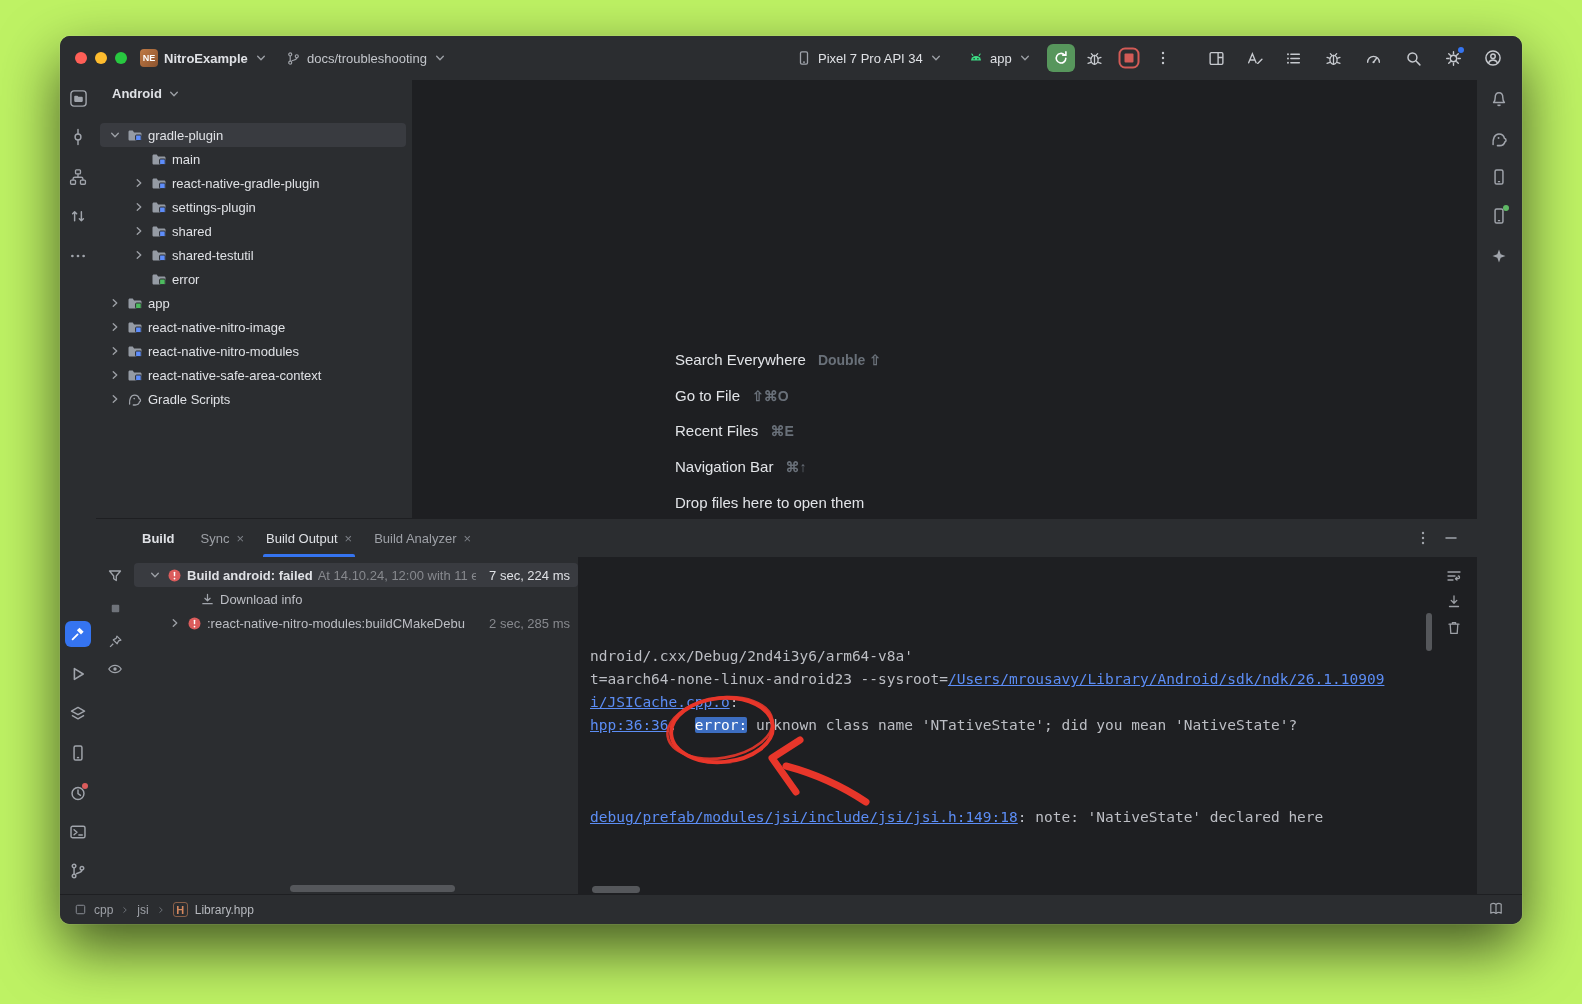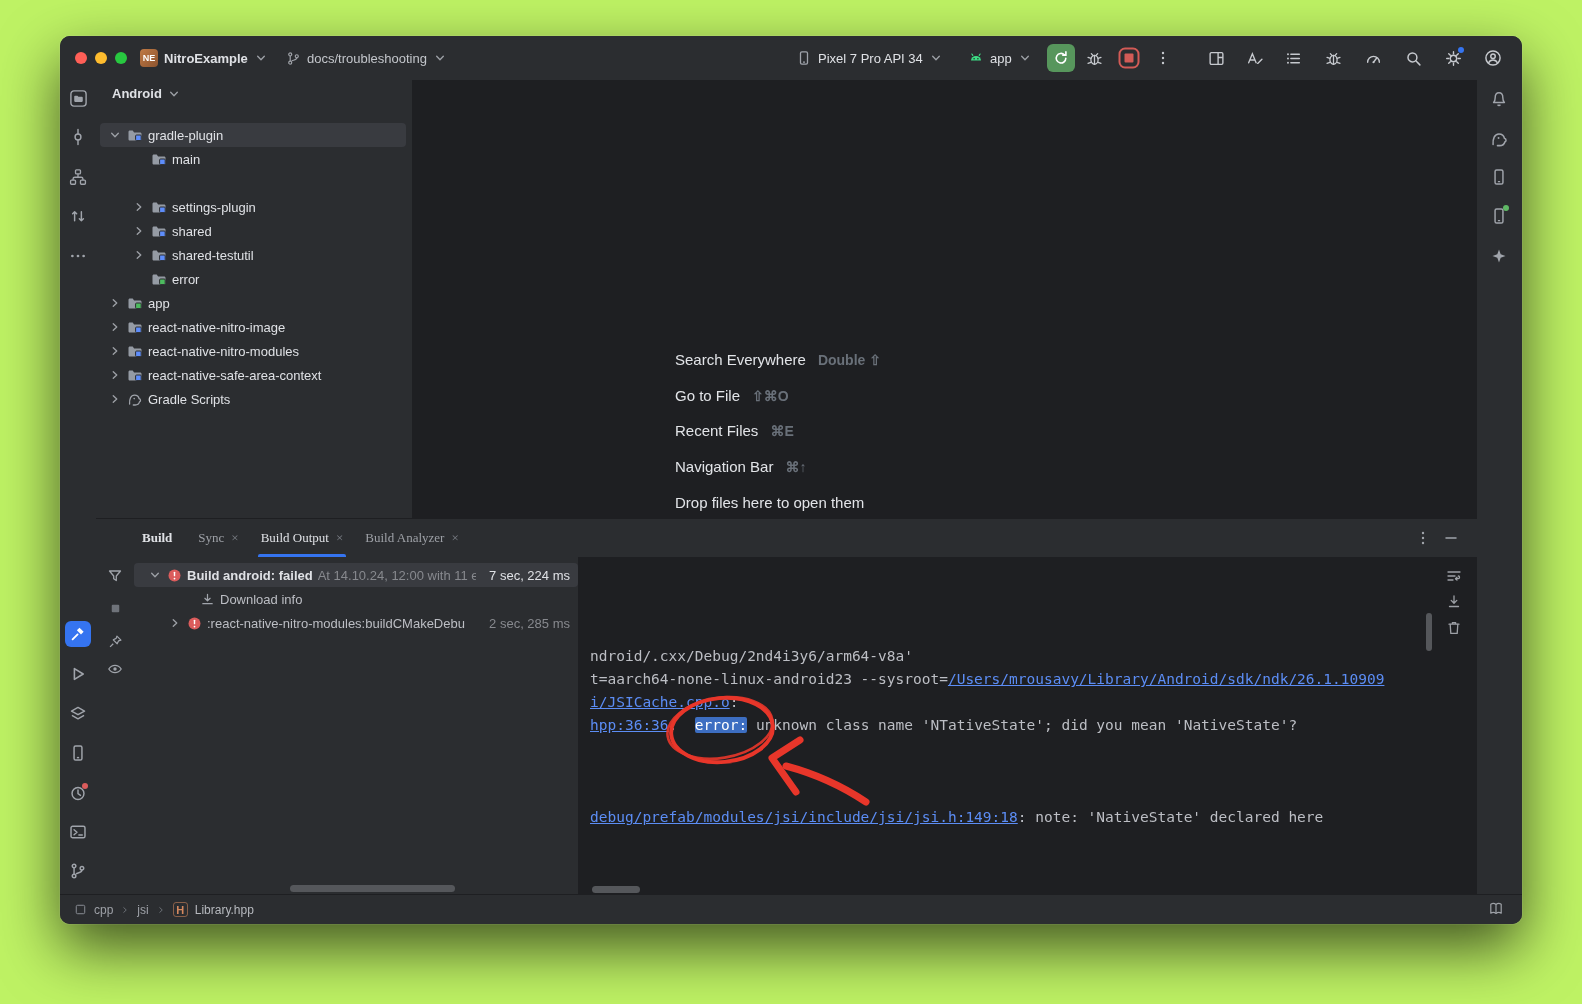--- a/index.html
+++ b/index.html
@@ -33,21 +33,21 @@
   .prow.sel{background:#393b40;border-radius:4px;left:4px;padding-left:8px;}
   .spacer16{width:14px;height:14px;flex:0 0 auto;}
   .chev{color:#9da0a6;flex:0 0 auto;}
   
   .editor{position:absolute;left:352px;top:44px;width:1065px;height:438px;background:#1e1f22;}
   .shrow{position:absolute;left:263px;height:24px;display:flex;align-items:baseline;gap:12px;}
   .shlabel{color:#e2e4e8;font-size:15px;font-weight:500;}
   .shkeys{color:#697079;font-size:14px;font-weight:600;}
   
   .buildpanel{position:absolute;left:36px;top:482px;width:1381px;height:377px;background:#2b2d30;border-top:1px solid #1e1f22;}
-  .bheader{position:absolute;left:0;right:0;top:0;height:38px;display:flex;align-items:center;padding-left:46px;gap:22px;font-family:Liberation Serif, serif;}
+  .bheader{position:absolute;left:0;right:0;top:0;height:38px;display:flex;align-items:center;padding-left:46px;gap:22px;}
   .btitle{font-size:13px;font-weight:700;color:#dfe1e5;margin-right:4px;}
   .btab{position:relative;height:38px;display:flex;align-items:center;gap:7px;font-size:13px;color:#9da0a6;cursor:default;}
   .btab .x{color:#7d8188;font-size:13px;}
   .btab.active{color:#dfe1e5;}
   .btab.active::after{content:"";position:absolute;left:-3px;right:-3px;bottom:0;height:3px;background:#3574f0;border-radius:2px 2px 0 0;}
   .bstrip-icon{position:absolute;left:5px;width:28px;height:28px;display:flex;align-items:center;justify-content:center;color:#a0a4ab;}
   .brow{position:absolute;left:38px;width:444px;height:24px;display:flex;align-items:center;gap:5px;font-size:13px;color:#bcbec4;box-sizing:border-box;}
   .brow.sel{background:#393b40;border-radius:4px;}
   .blabel-strong{color:#dfe1e5;font-weight:700;white-space:nowrap;}
   .bmeta{color:#87898e;white-space:nowrap;overflow:hidden;flex:1;min-width:0;}
@@ -520,20 +520,29 @@
           </svg>
       <span>gradle-plugin</span>
     </div>
     <div class="prow lvl1" style="top:67px">
       <span class="spacer16"></span>
       <svg width="16" height="16">
             <use href="#s-modfolder"></use>
           </svg>
       <span>main</span>
     </div>
+    <div class="prow lvl1" style="top:91px">
+      <svg class="chev" width="14" height="14">
+            <use href="#s-chev-r"></use>
+          </svg>
+      <svg width="16" height="16">
+            <use href="#s-modfolder"></use>
+          </svg>
+      <span>react-native-gradle-plugin</span>
+    </div>
     <div class="prow lvl1" style="top:115px">
       <svg class="chev" width="14" height="14">
             <use href="#s-chev-r"></use>
           </svg>
       <svg width="16" height="16">
             <use href="#s-modfolder"></use>
           </svg>
       <span>settings-plugin</span>
     </div>
     <div class="prow lvl1" style="top:139px">

